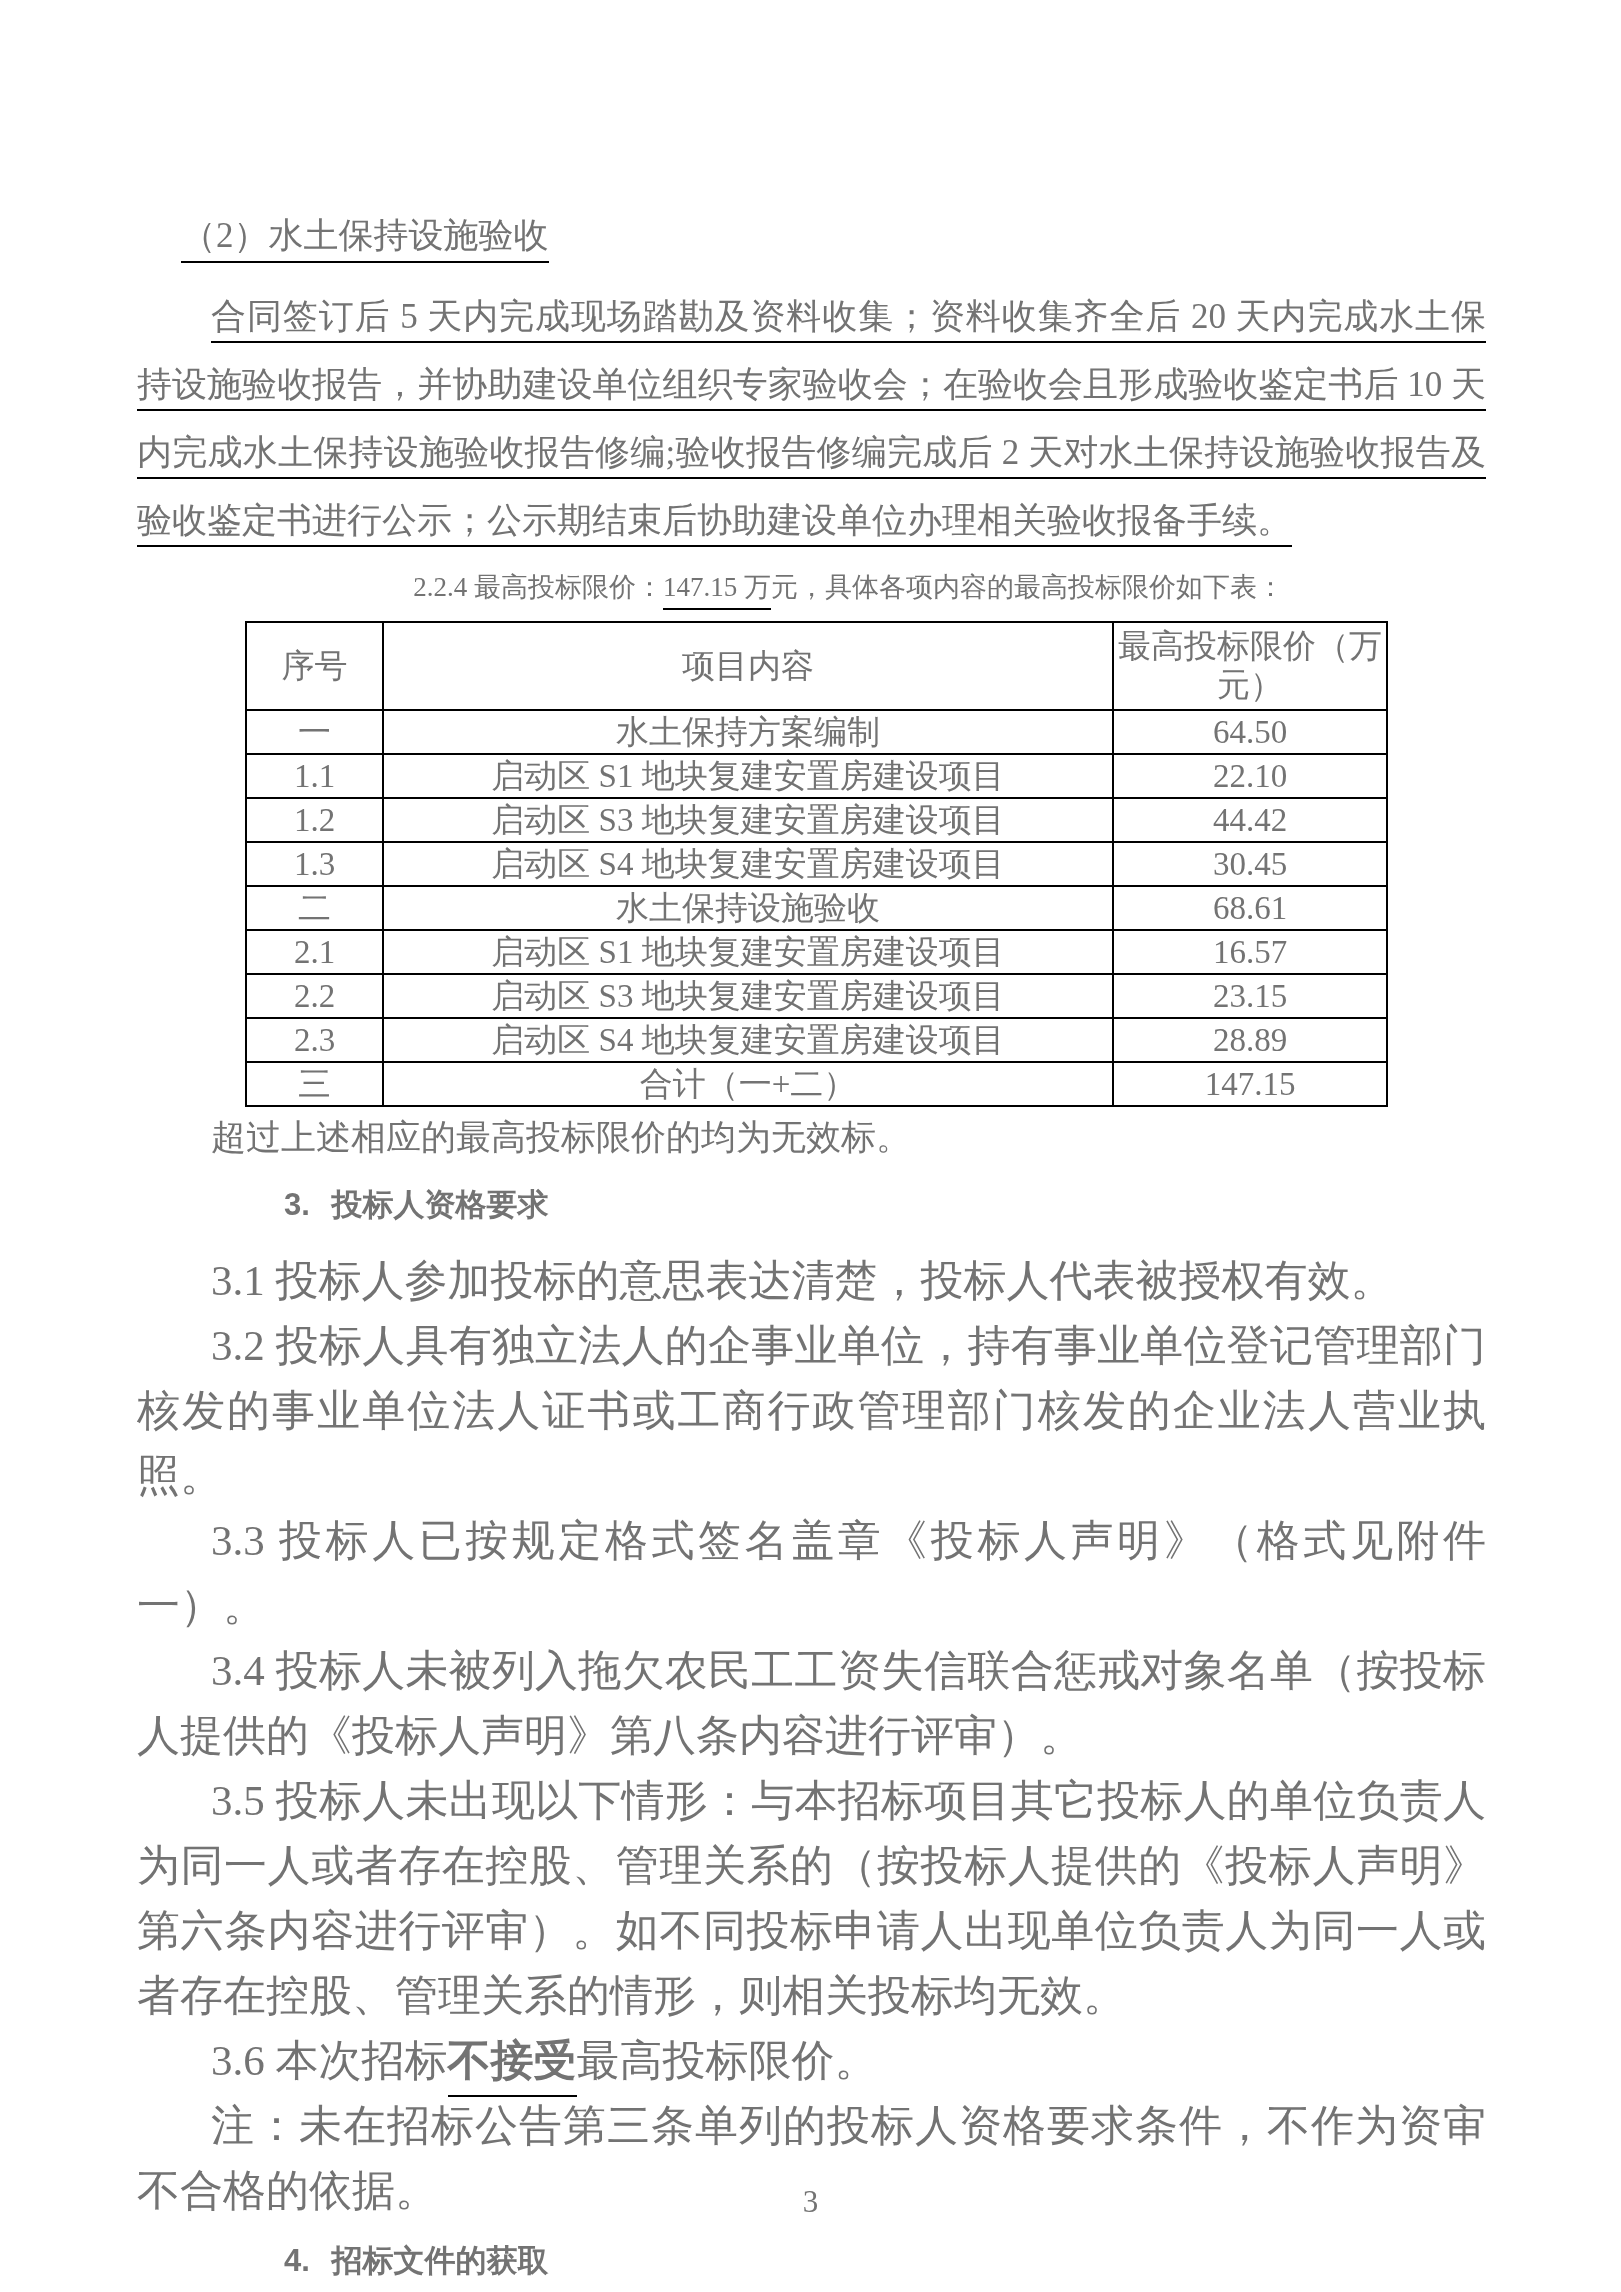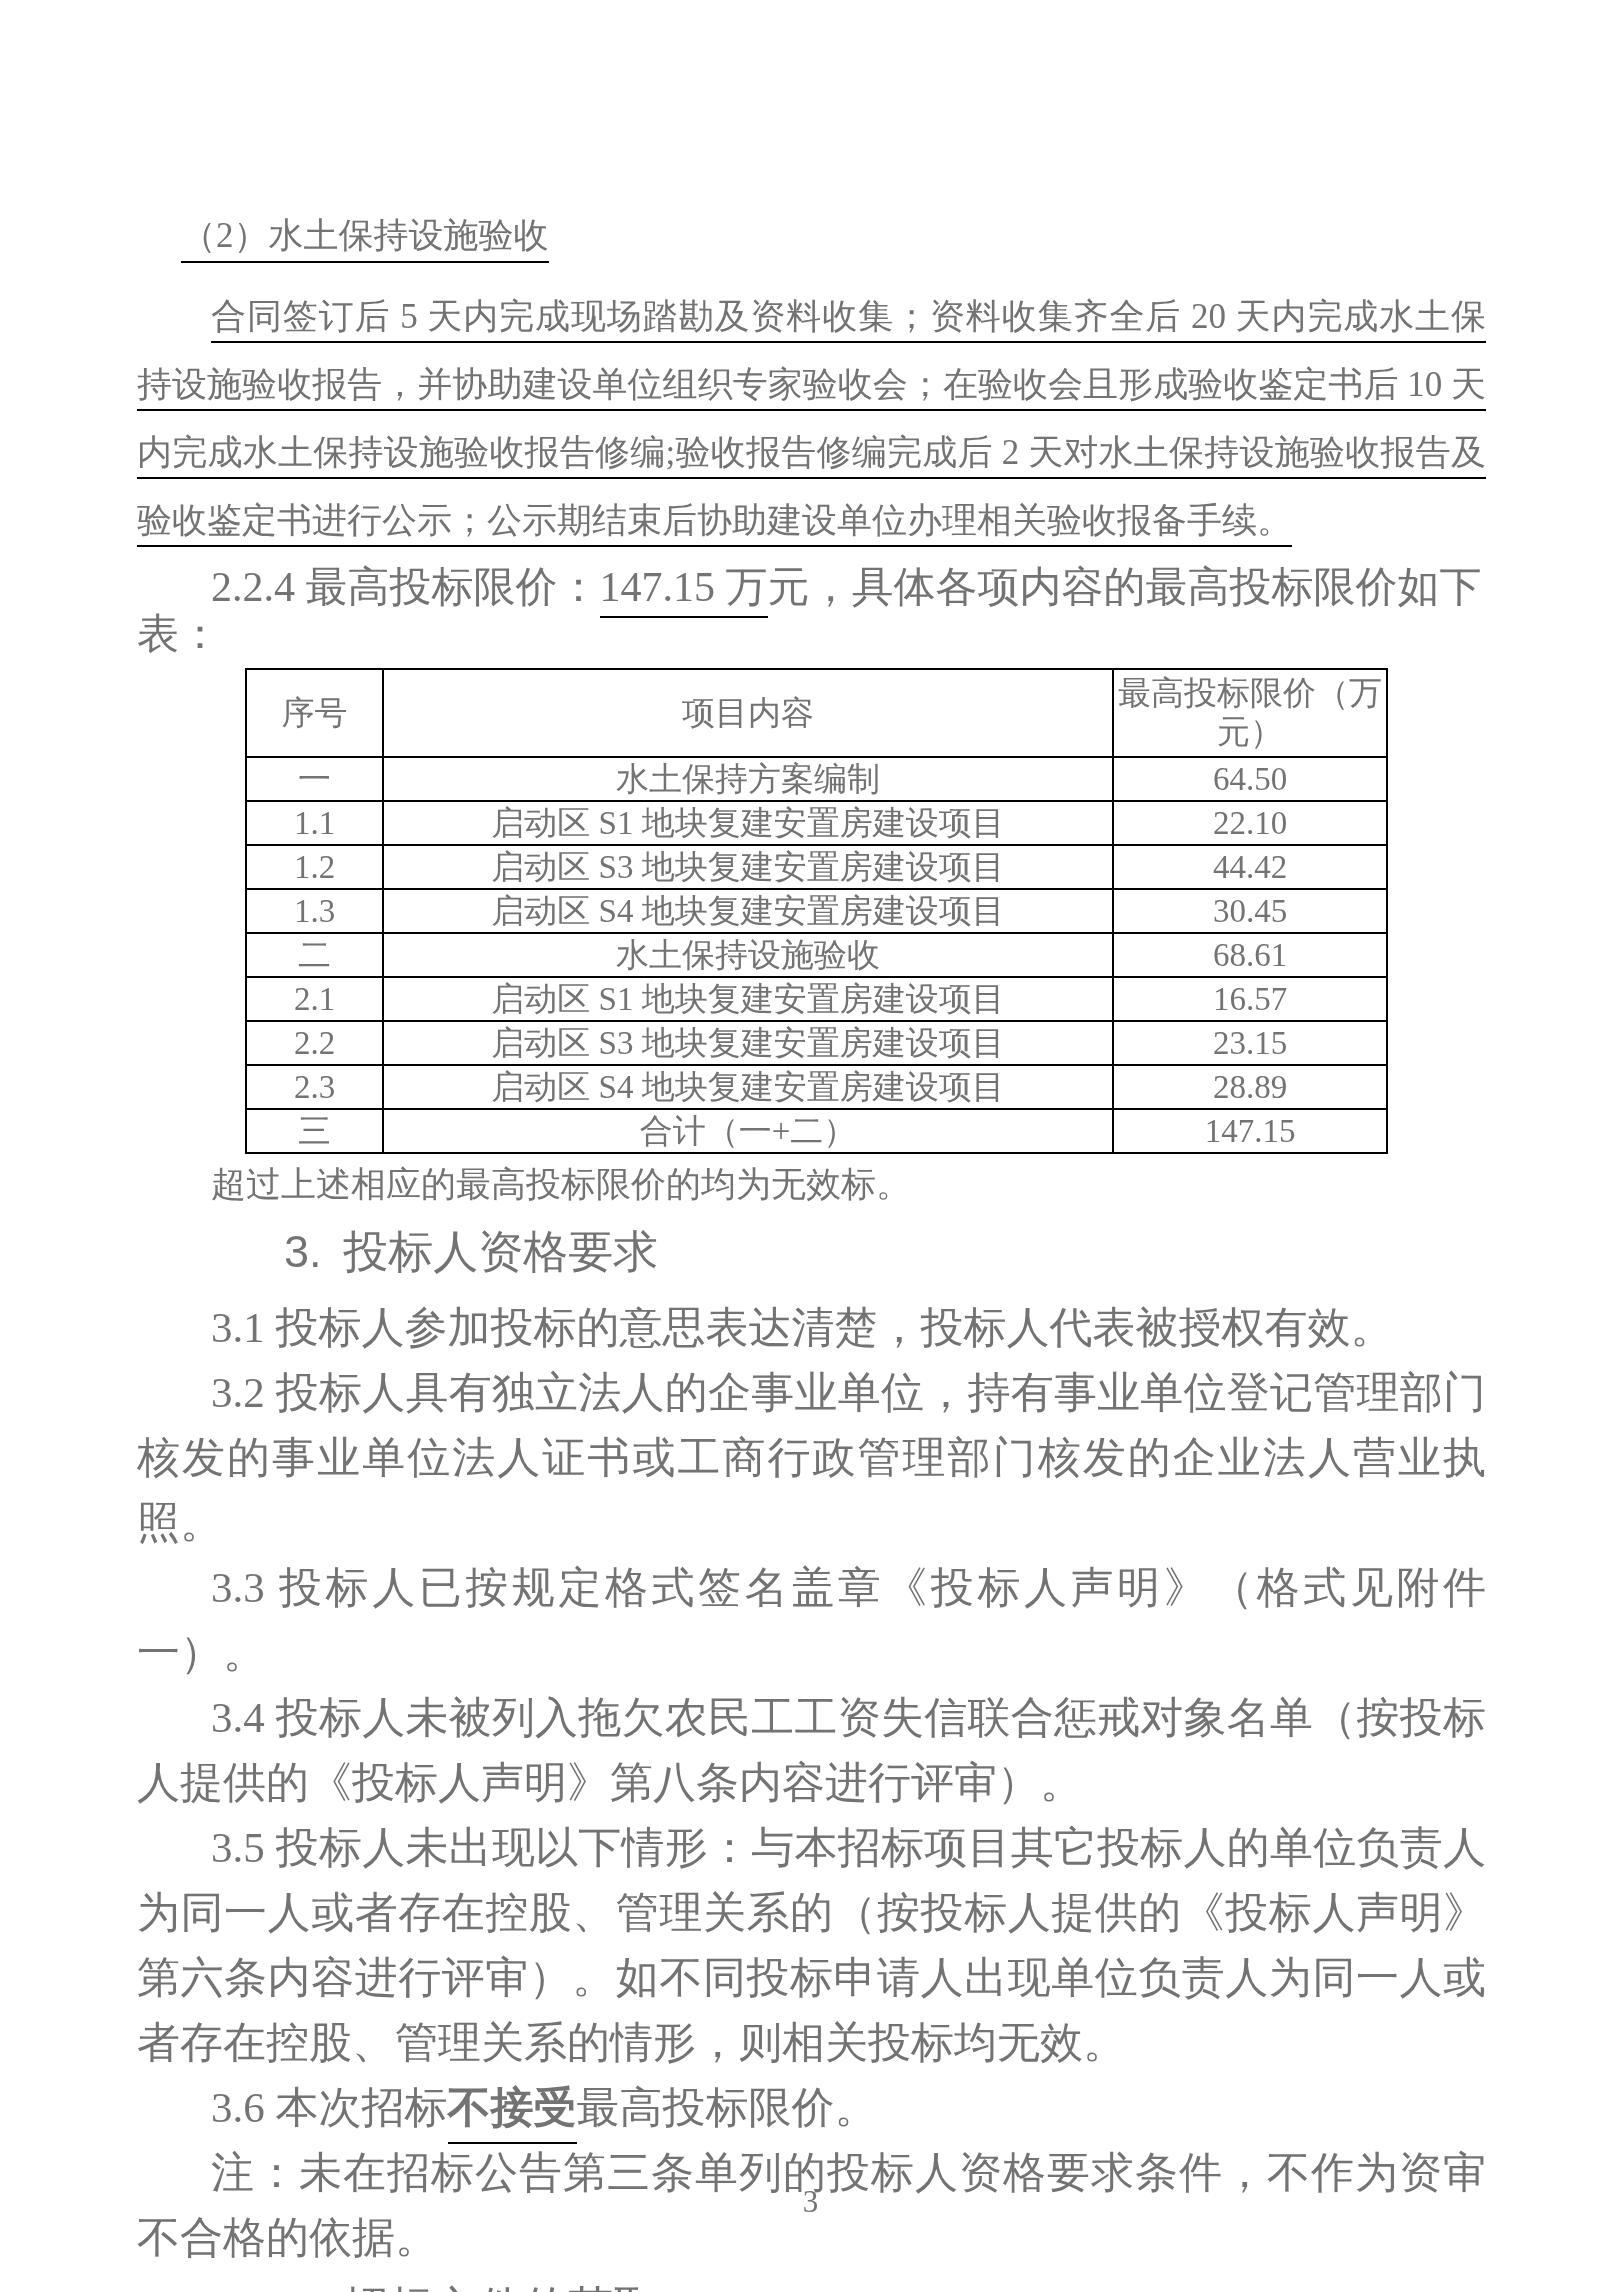--- a/index.html
+++ b/index.html
@@ -24,22 +24,23 @@
     font-weight:normal;
   }
   .upara {
     margin:25.5px 0 0 0;
     font-size:35px; line-height:68px;
     text-align:justify;
     text-indent:74px;
   }
   .clause224 {
     margin:9.8px 0 0 0;
-    font-size:42px; line-height:47px;
+    font-size:27px; line-height:47px;
     text-indent:74px;
+    text-align:center;
   }
   table.price {
     border-collapse:collapse;
     table-layout:fixed;
     width:1142px;
     margin:9.8px 0 0 108px;
     border:2.9px solid #000;
   }
   table.price th, table.price td {
     border:2px solid #000;
@@ -54,22 +55,22 @@
   table.price tbody td { height:42px; line-height:42px; }
   td.cell-item { text-align:left; padding-left:17.6px; }
   .after-table {
     margin:7.8px 0 0 0;
     font-size:35px; line-height:45px;
     text-indent:74px;
   }
   .big-heading {
     margin:17.6px 0 0 0;
     padding-left:147px;
-    font-size:45px; line-height:55px;
-    font-weight:normal;
+    font-size:31px; line-height:55px;
+    font-weight:bold;
     font-family:"Liberation Sans","DejaVu Sans",sans-serif;
   }
   .big-heading .hnum { margin-right:21.6px; }
   .clause {
     margin:0;
     font-size:43px; line-height:65px;
     text-align:justify;
     text-indent:74px;
   }
   .clause.first { margin-top:15.7px; }

